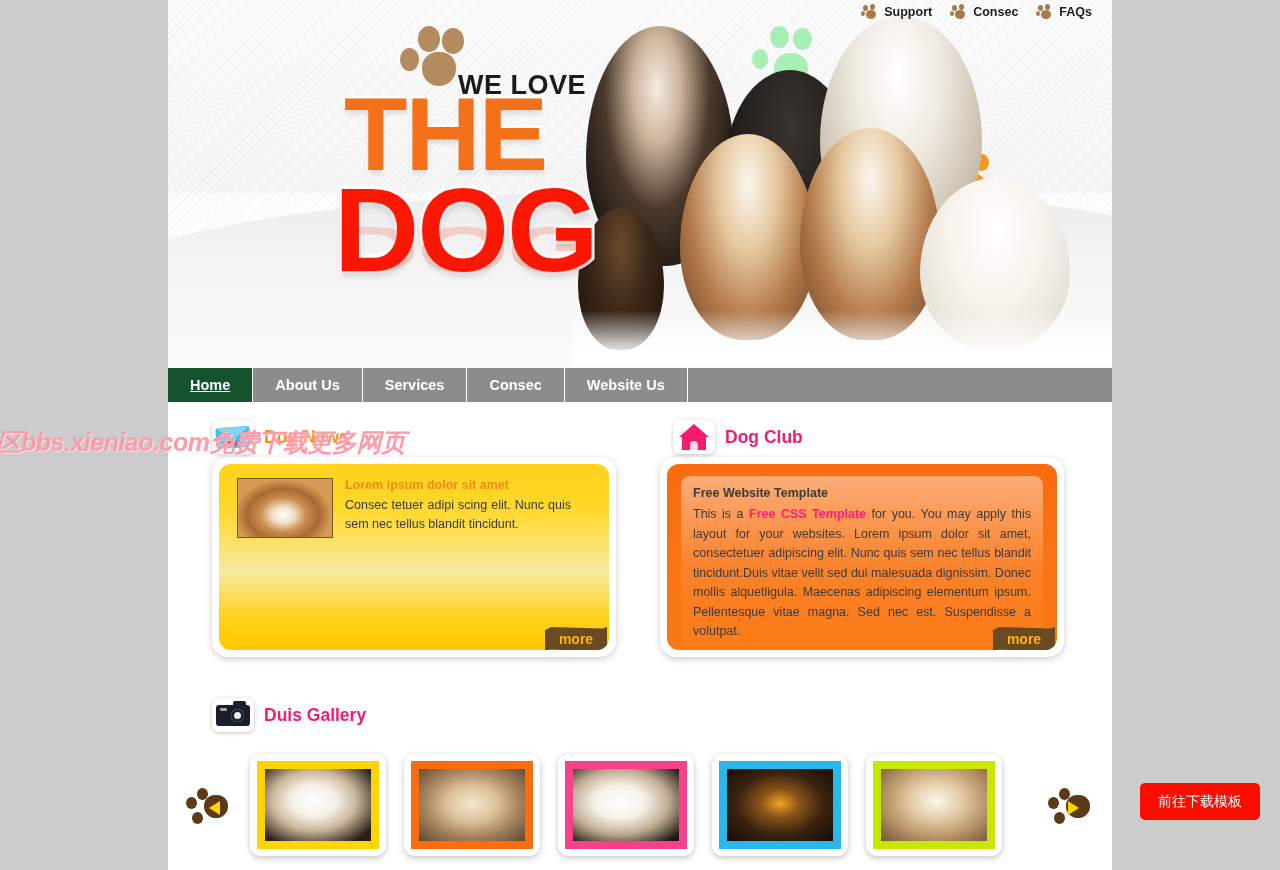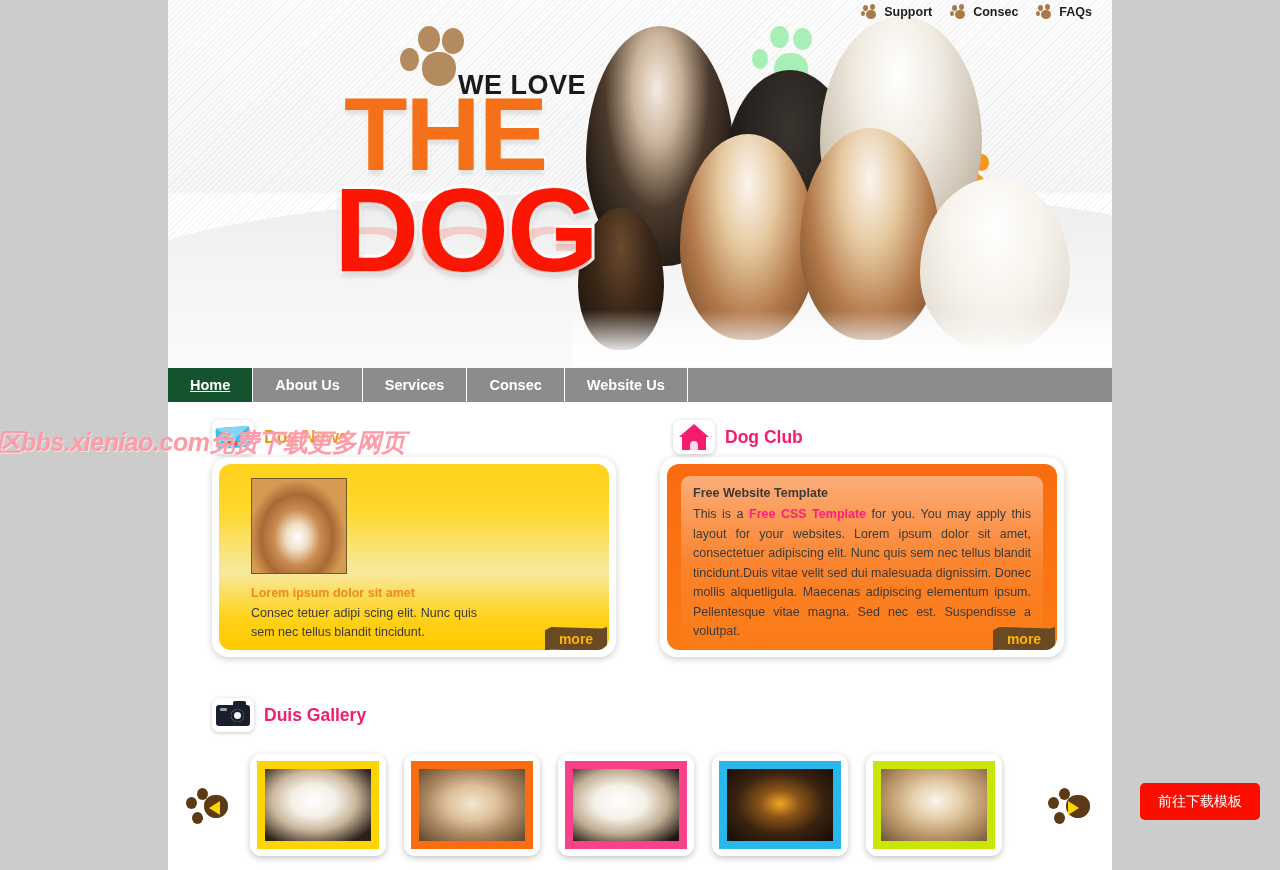--- a/index.html
+++ b/index.html
@@ -409,21 +409,21 @@
   #club-panel .panel-inner {
     background: linear-gradient(to bottom, #f96c10 0%, #fb7a14 100%);
   }
 
   
   .news-item {
     position: absolute;
     display: flex;
     gap: 12px;
   }
-  .news-item.n1 { left: 32px; top: 14px; flex-direction: column; }
+  .news-item.n1 { left: 18px; top: 14px; }
   .news-item.n2 { left: 18px; top: 88px; }
   .thumb {
     width: 96px; height: 60px;
     border: 1px solid #6f5a2a;
     flex: 0 0 96px;
   }
   .thumb.corgi {
     background:
       radial-gradient(ellipse at 48% 62%, #ffffff 0%, #f0dfc6 16%, #c98b4e 34%, #a86a34 52%, #d79a53 70%),
       linear-gradient(135deg, #d08d46 0%, #b5722f 100%);

